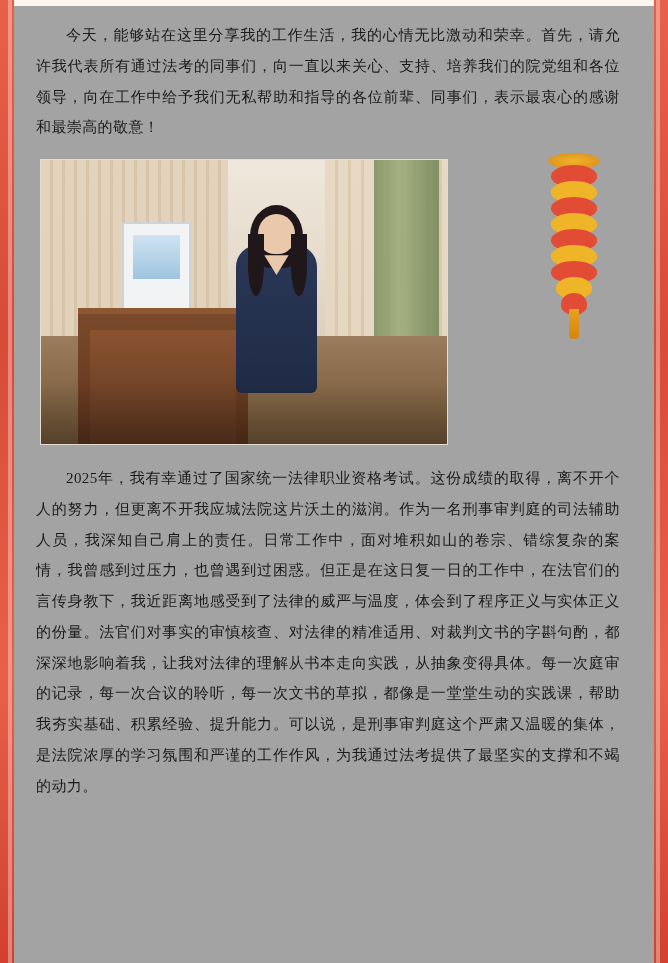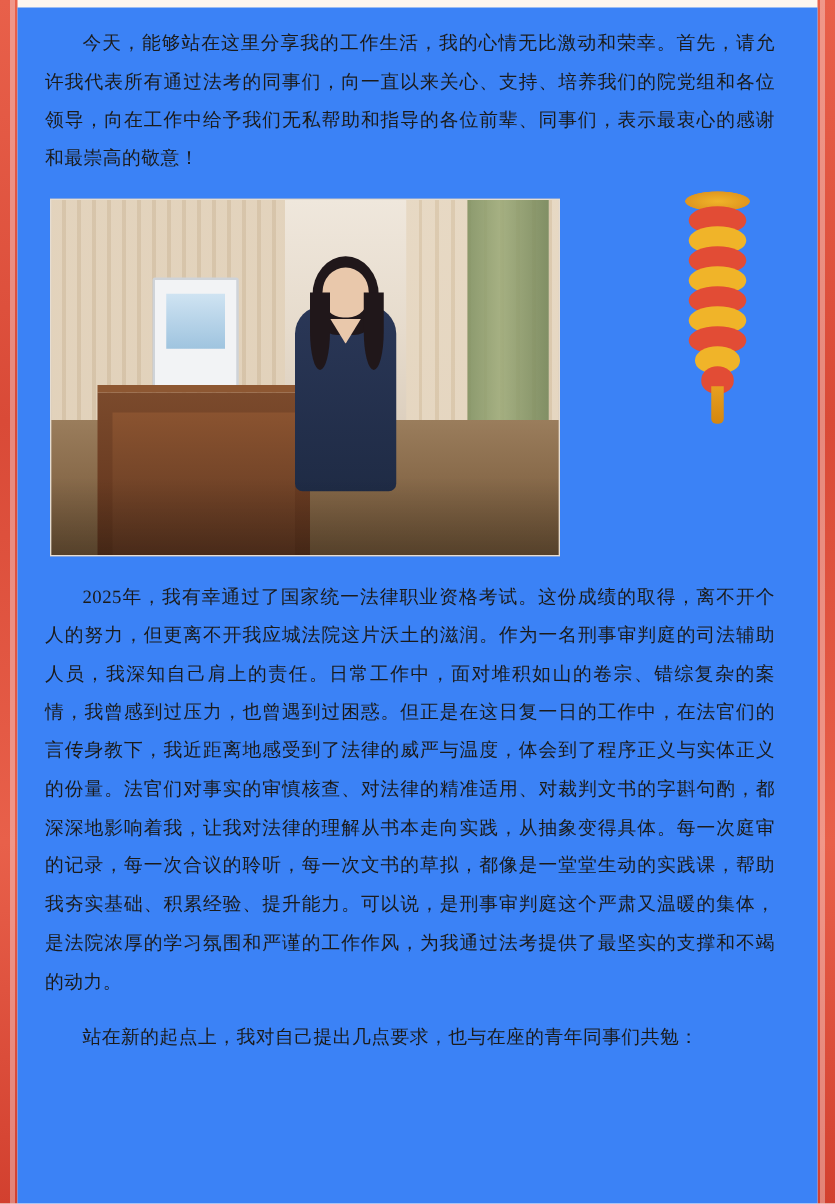--- a/index.html
+++ b/index.html
@@ -36,21 +36,21 @@
   }
   .edge.left .edge-inner { right: 2px; }
   .edge.right .edge-inner { left: 2px; }
 
   .sheet {
     position: absolute;
     left: 14px;
     right: 14px;
     top: 6px;
     bottom: 0;
-    background: #3b82f6;
+    background: #a3a3a3;
     padding: 14px 34px 0 22px;
     box-sizing: border-box;
     overflow: hidden;
   }
 
   p.para {
     font-size: 15px;
     line-height: 2.05;
     color: #1b1b1b;
     margin: 0 0 14px 0;
@@ -223,16 +223,15 @@
         <div class="scale" style="top:92px;  background:#f0b429;"></div>
         <div class="scale" style="top:108px; background:#e24c35;"></div>
         <div class="scale" style="top:124px; background:#f0b429; width:36px;"></div>
         <div class="scale" style="top:140px; background:#e24c35; width:26px;"></div>
         <div class="bottom-tassel"></div>
       </div>
 
     </div>
 
     <p class="para">2025年，我有幸通过了国家统一法律职业资格考试。这份成绩的取得，离不开个人的努力，但更离不开我应城法院这片沃土的滋润。作为一名刑事审判庭的司法辅助人员，我深知自己肩上的责任。日常工作中，面对堆积如山的卷宗、错综复杂的案情，我曾感到过压力，也曾遇到过困惑。但正是在这日复一日的工作中，在法官们的言传身教下，我近距离地感受到了法律的威严与温度，体会到了程序正义与实体正义的份量。法官们对事实的审慎核查、对法律的精准适用、对裁判文书的字斟句酌，都深深地影响着我，让我对法律的理解从书本走向实践，从抽象变得具体。每一次庭审的记录，每一次合议的聆听，每一次文书的草拟，都像是一堂堂生动的实践课，帮助我夯实基础、积累经验、提升能力。可以说，是刑事审判庭这个严肃又温暖的集体，是法院浓厚的学习氛围和严谨的工作作风，为我通过法考提供了最坚实的支撑和不竭的动力。</p>
-    <p class="para tight">站在新的起点上，我对自己提出几点要求，也与在座的青年同事们共勉：</p>
 
   </div>
 </div>
 
 </body></html>

